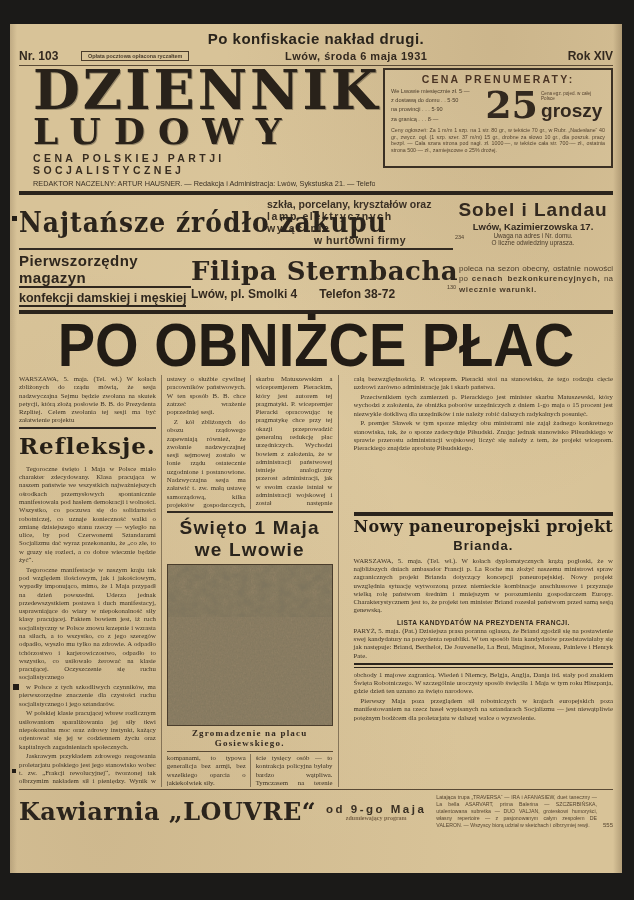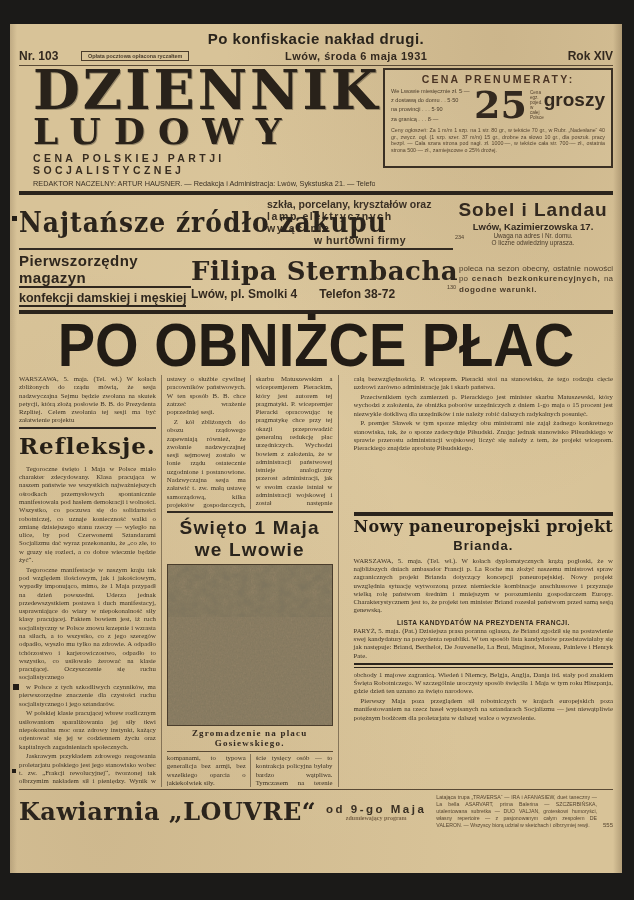--- a/index.html
+++ b/index.html
@@ -43,21 +43,21 @@
   .editor{font-family:"Liberation Sans",sans-serif;font-size:7.3px;margin-top:3px;
     white-space:nowrap;overflow:hidden;color:#3a3024;}
   .price-box{width:230px;border:2px solid #3a3024;padding:3px 6px;box-sizing:border-box;
     font-family:"Liberation Sans",sans-serif;height:100px;background:rgba(255,245,220,.08);}
   .pb-title{font-weight:bold;font-size:10.5px;letter-spacing:2.2px;text-align:center;color:#4a3424;}
   .pb-mid{display:flex;margin-top:2px;align-items:center;}
   .pb-rates{width:44%;font-size:5.6px;line-height:1.65;color:#4a3c2b;}
   .pb-rates div{white-space:nowrap;overflow:hidden;}
   .pb-price{flex:1;display:flex;align-items:center;justify-content:center;color:#33291f;}
   .pb-num{font-size:38px;font-weight:bold;font-family:"DejaVu Serif",serif;line-height:.85;}
-  .pb-right{display:flex;flex-direction:row;margin-left:3px;}
+  .pb-right{display:flex;flex-direction:column;margin-left:3px;}
   .pb-note{font-size:4.6px;color:#55422e;}
   .pb-unit{font-size:19px;font-weight:bold;line-height:1;}
   .pb-adrates{font-size:5.3px;line-height:1.28;text-align:justify;margin-top:3px;color:#55442f;}
 
   
   .ad-row{display:flex;align-items:center;}
   .ad-src{width:248px;font-family:"DejaVu Serif",serif;font-weight:bold;font-size:25px;
     letter-spacing:1px;transform:scaleY(1.15);transform-origin:left center;color:#2b241c;white-space:nowrap;}
   .ad-goods{width:186px;font-family:"Liberation Sans",sans-serif;font-weight:bold;color:#3a3024;}
   .ad-goods .g1{font-size:10.5px;}
@@ -205,21 +205,21 @@
     </div>
     <div class="ad-stern">
       <div class="stern-name">Filipa Sternbacha</div>
       <div class="stern-sub">
         <span>Lwów, pl. Smolki 4</span>
         <span>Telefon 38-72</span>
       </div>
     </div>
     <div class="ad-offer">
       <span class="offer-num">130</span>
-      <span>poleca na sezon obecny, ostatnie nowości po </span><span class="b">cenach bezkonkurencyjnych,</span><span> na </span><span class="b">dogodne warunki.</span>
+      <span>poleca na sezon obecny, ostatnie nowości po </span><span class="b">cenach bezkonkurencyjnych,</span><span> na </span><span class="b">wiecznie warunki.</span>
     </div>
   </div>
   <div class="rule-thick"></div>
 
   <div class="headline">PO OBNIŻCE PŁAC</div>
 
   <div class="cols">
     <div class="col1 small">
       <p class="noind">WARSZAWA, 5. maja. (Tel. wł.) W kołach zbliżonych do rządu mówią, że sesja nadzwyczajna Sejmu będzie zwołana na skutek petycji, którą złożą posłowie B. B. do Prezydenta Rzplitej. Celem zwołania tej sesji ma być załatwienie projektu</p>
       <div class="rule-med"></div>

